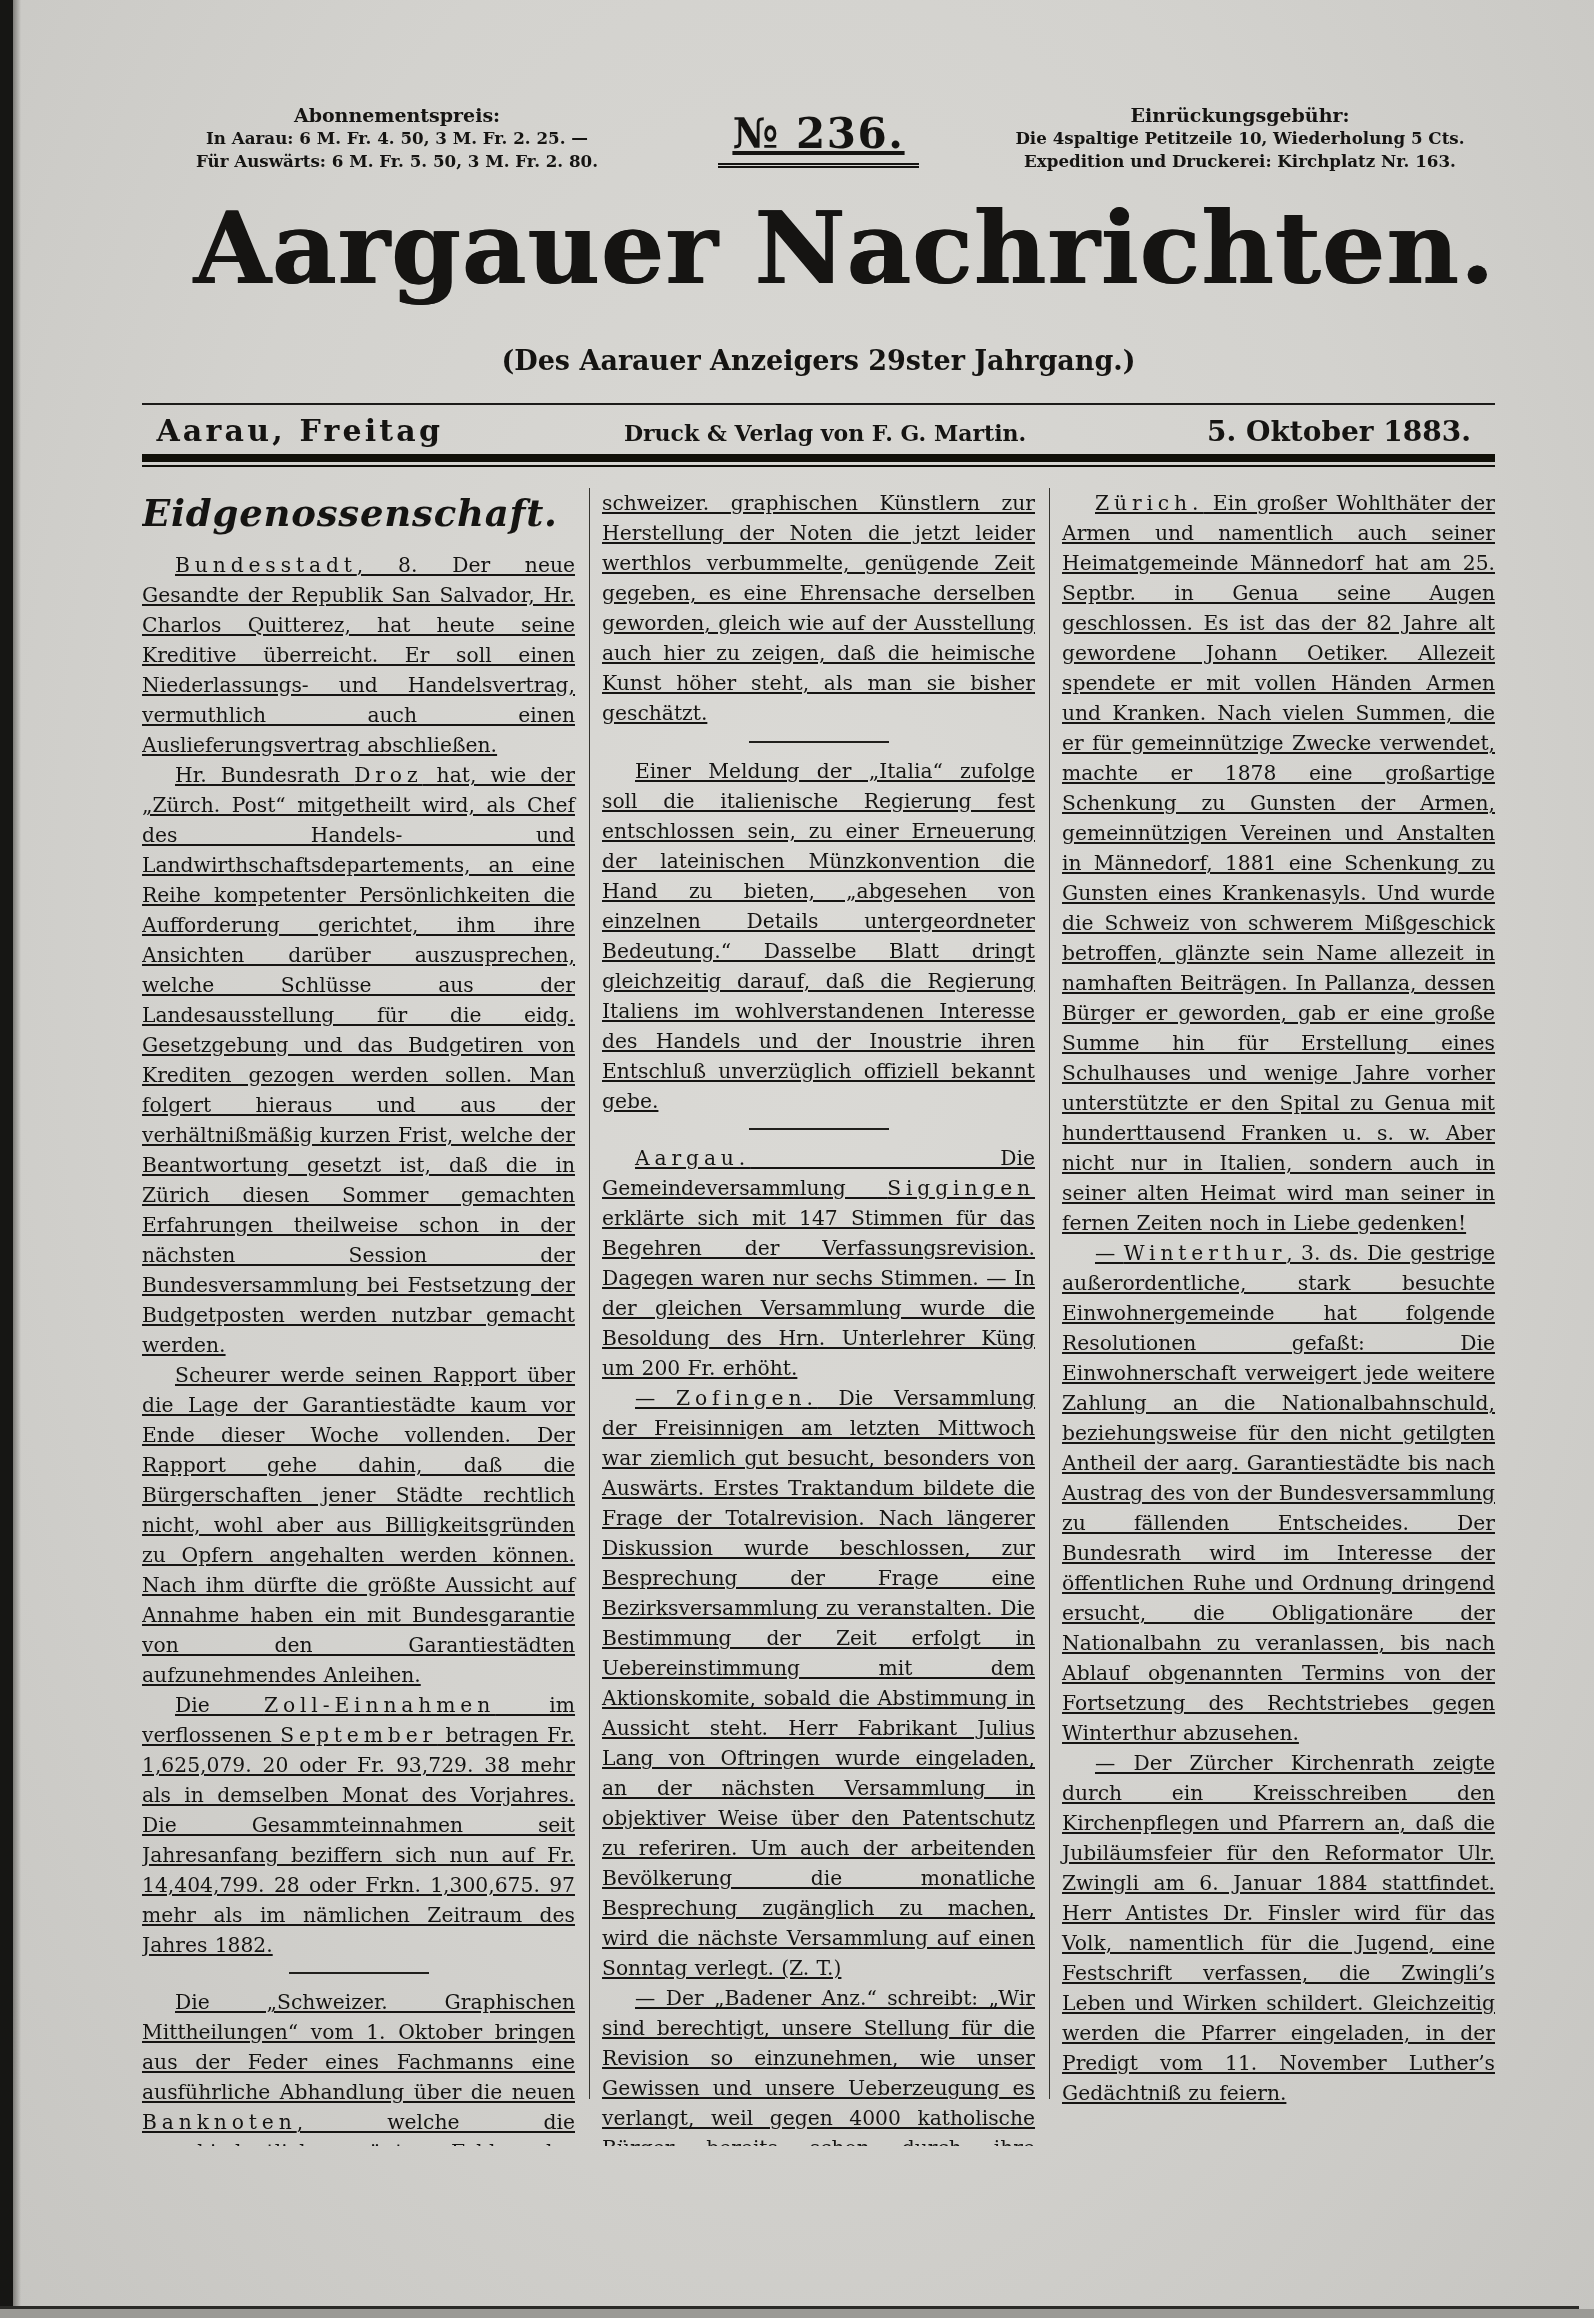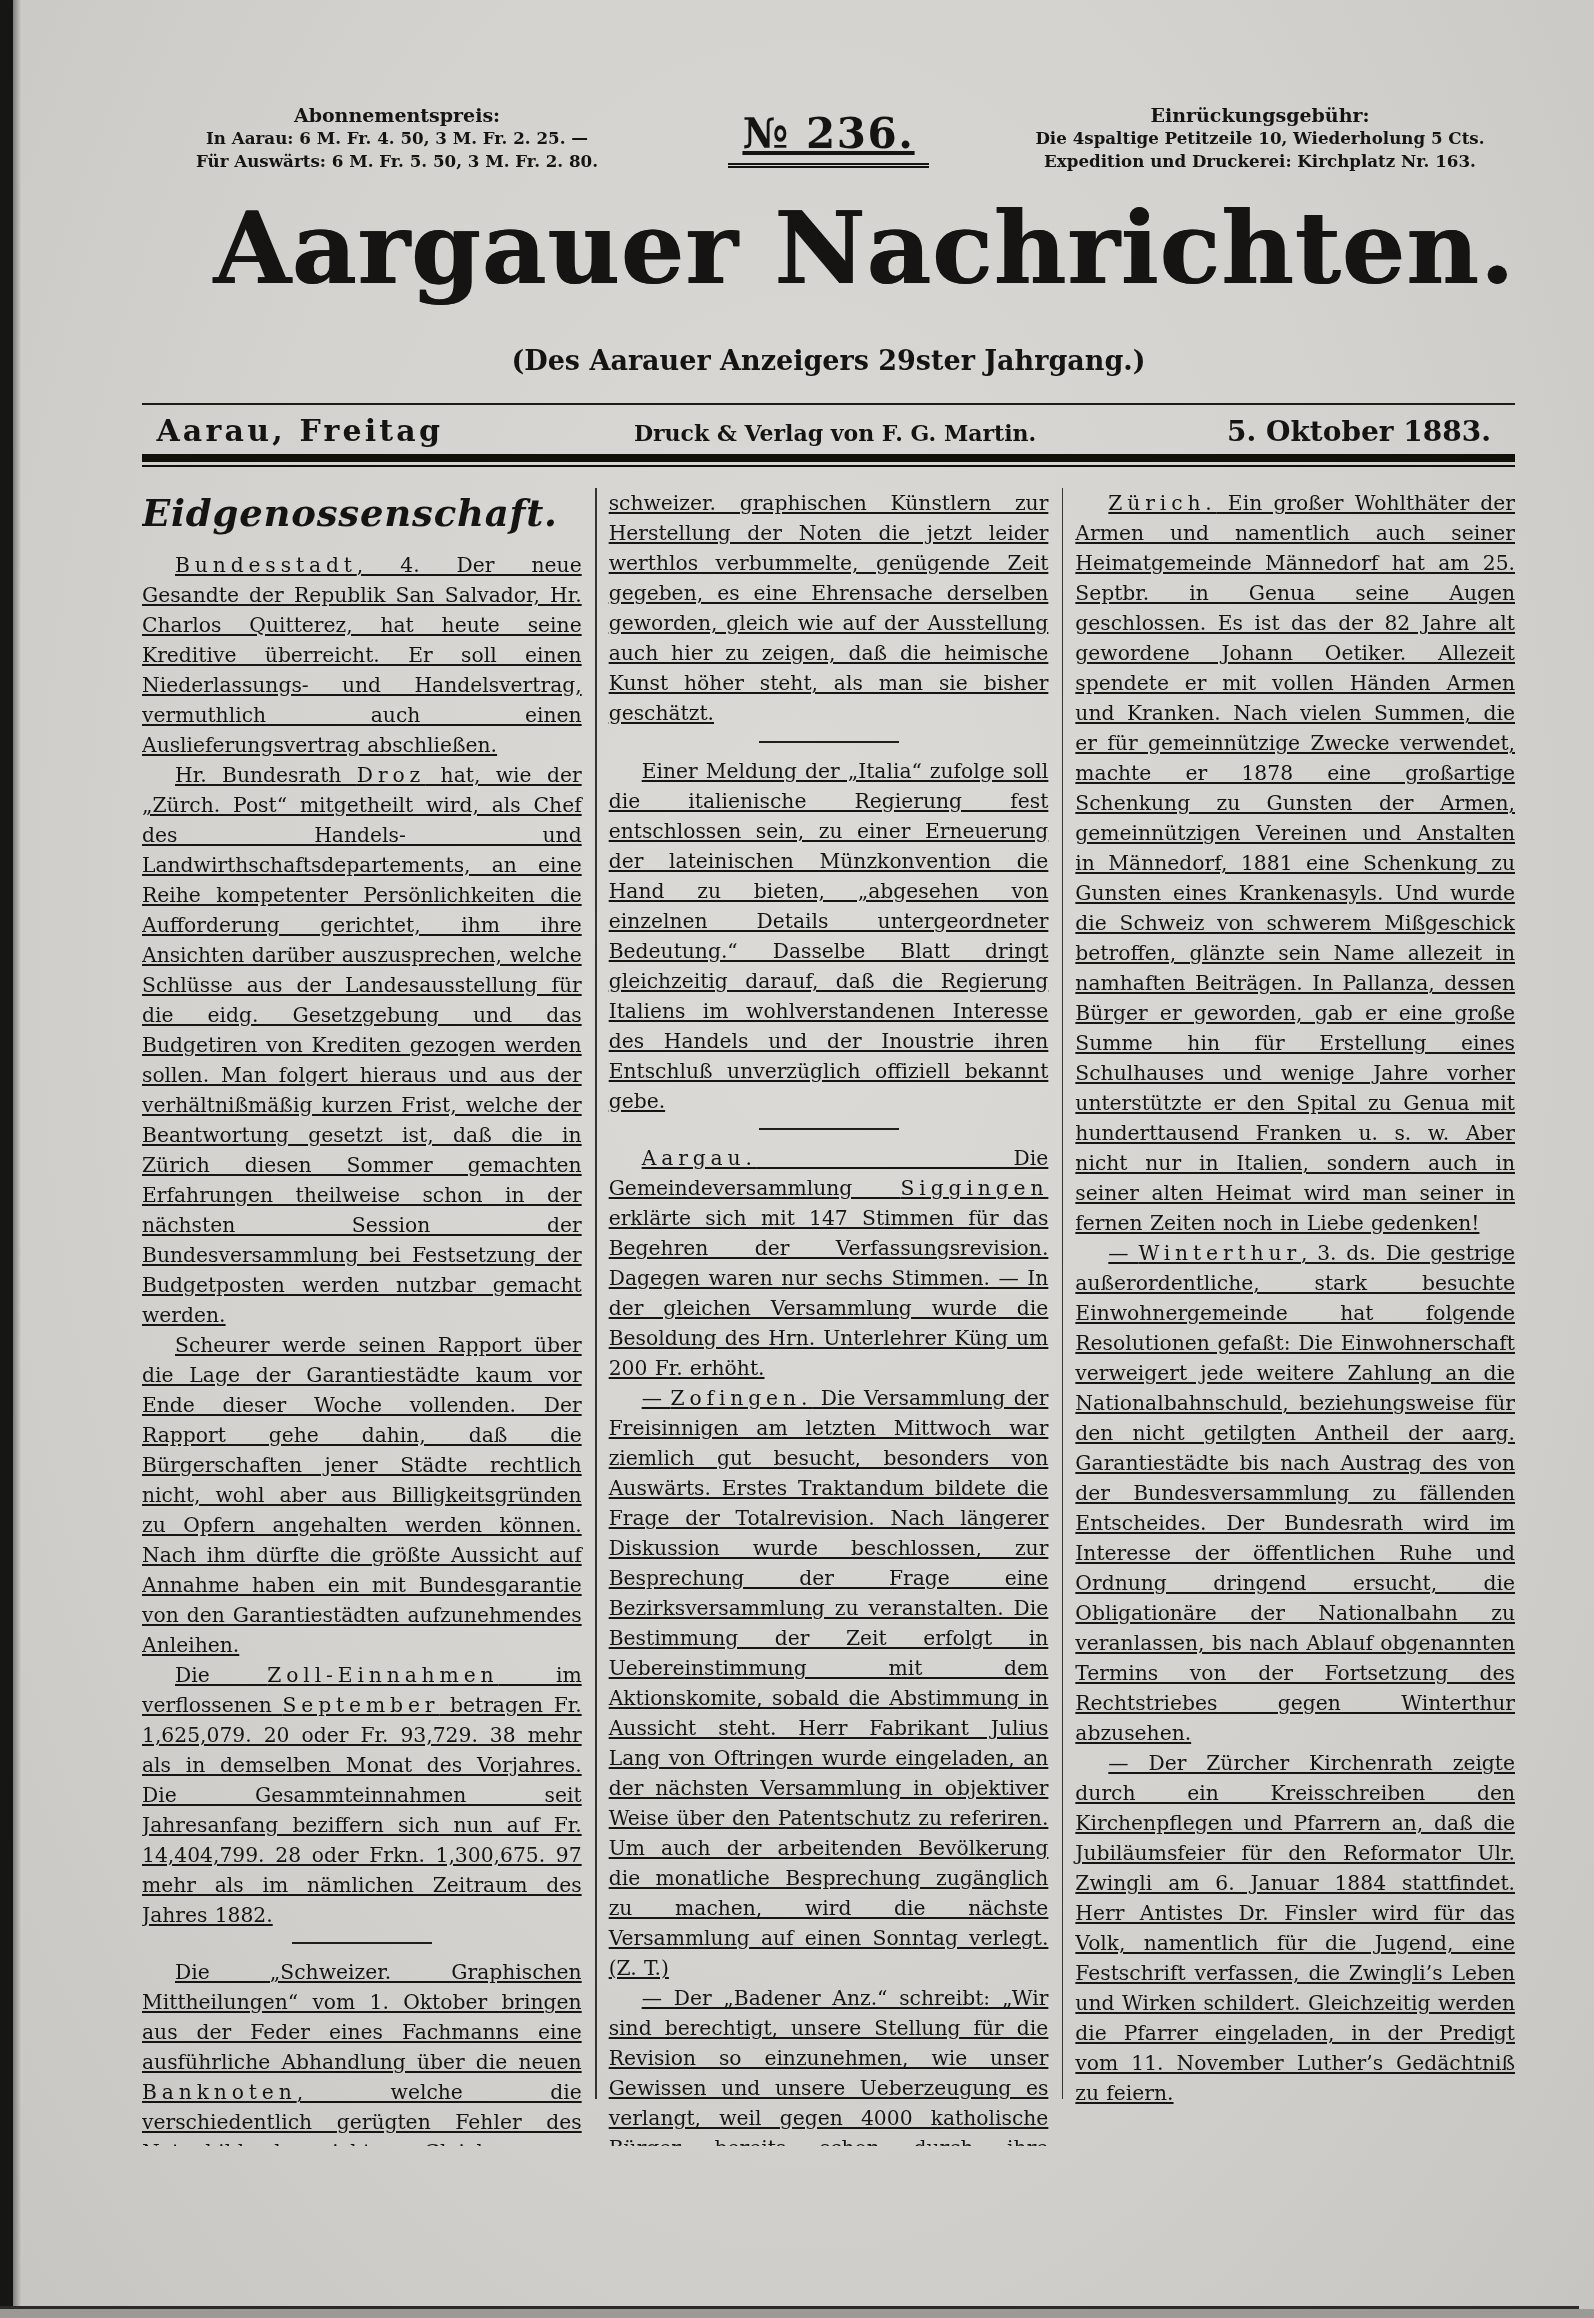--- a/index.html
+++ b/index.html
@@ -6,21 +6,21 @@
   .page{
     position:relative;
     width:1595px;height:2319px;
     margin:0 auto;
     background:#d3d2ce;
     background:radial-gradient(ellipse at 50% 40%, #dbdad6 0%, #d3d2ce 55%, #c6c5c1 100%);
     color:#151412;
     font-family:"DejaVu Serif","Liberation Serif",serif;
     overflow:hidden;
     box-sizing:border-box;
-    padding:104px 80px 0 142px;
+    padding:104px 100px 0 142px;
   }
   .edge-left{position:absolute;left:0;top:0;width:12.8px;height:2319px;background:#16161412;background:#161614;}
   .edge-left-soft{position:absolute;left:12.8px;top:0;width:8px;height:2319px;background:linear-gradient(90deg,#7f7e7a,transparent);}
   .edge-bottom{position:absolute;left:0;bottom:9.6px;width:1579px;height:3.2px;background:#2a2a27;}
   .edge-bottom-soft{position:absolute;left:0;bottom:0;width:1595px;height:9.6px;background:#9b9a96;}
 
   
   .topbar{display:flex;justify-content:space-between;align-items:flex-start;}
   .headbox{width:510px;text-align:center;font-size:16.7px;line-height:23px;font-weight:bold;}
   .headbox .hb-title{font-size:19px;}
@@ -101,21 +101,21 @@
     <span class="dl-left">Aarau, Freitag</span>
     <span class="dl-center">Druck &amp; Verlag von F. G. Martin.</span>
     <span class="dl-right">5. Oktober 1883.</span>
   </div>
 
   <div class="rule-thick"></div>
 
   <main class="columns">
     <section class="col">
         <h2 class="section-heading">Eidgenossenschaft.</h2>
-        <p class="para"><span class="sp">Bundesstadt</span><span>, 4.  Der neue Gesandte der Republik San Salvador, Hr. Charlos Quitterez, hat heute seine Kreditive überreicht.  Er soll einen Niederlassungs- und Handelsvertrag, vermuthlich auch einen Auslieferungsvertrag abschließen.</span></p>
+        <p class="para"><span class="sp">Bundesstadt</span><span>, 8.  Der neue Gesandte der Republik San Salvador, Hr. Charlos Quitterez, hat heute seine Kreditive überreicht.  Er soll einen Niederlassungs- und Handelsvertrag, vermuthlich auch einen Auslieferungsvertrag abschließen.</span></p>
         <p class="para"><span>Hr. Bundesrath </span><span class="sp">Droz</span><span> hat, wie der „Zürch. Post“ mitgetheilt wird, als Chef des Handels- und Landwirthschaftsdepartements, an eine Reihe kompetenter Persönlichkeiten die Aufforderung gerichtet, ihm ihre Ansichten darüber auszusprechen, welche Schlüsse aus der Landesausstellung für die eidg. Gesetzgebung und das Budgetiren von Krediten gezogen werden sollen.  Man folgert hieraus und aus der verhältnißmäßig kurzen Frist, welche der Beantwortung gesetzt ist, daß die in Zürich diesen Sommer gemachten Erfahrungen theilweise schon in der nächsten Session der Bundesversammlung bei Festsetzung der Budgetposten werden nutzbar gemacht werden.</span></p>
         <p class="para"><span>Scheurer werde seinen Rapport über die Lage der Garantiestädte kaum vor Ende dieser Woche vollenden.  Der Rapport gehe dahin, daß die Bürgerschaften jener Städte rechtlich nicht, wohl aber aus Billigkeitsgründen zu Opfern angehalten werden können.  Nach ihm dürfte die größte Aussicht auf Annahme haben ein mit Bundesgarantie von den Garantiestädten aufzunehmendes Anleihen.</span></p>
         <p class="para"><span>Die </span><span class="sp">Zoll-Einnahmen</span><span> im verflossenen </span><span class="sp">September</span><span> betragen Fr. 1,625,079. 20 oder Fr. 93,729. 38 mehr als in demselben Monat des Vorjahres.  Die Gesammteinnahmen seit Jahresanfang beziffern sich nun auf Fr. 14,404,799. 28 oder Frkn. 1,300,675. 97 mehr als im nämlichen Zeitraum des Jahres 1882.</span></p>
         <div class="divider"></div>
         <p class="para"><span>Die „Schweizer. Graphischen Mittheilungen“ vom 1. Oktober bringen aus der Feder eines Fachmanns eine ausführliche Abhandlung über die neuen </span><span class="sp">Banknoten</span><span>, welche die verschiedentlich gerügten Fehler des Notenbildes bespricht. — „Gleichsam zum Hohne“, sagt das Blatt, „prangt auf jeder schweizerischen Banknote der Name eines Londoner Drukkers.“ — Nachdem der Artikel nun alle einzelnen Mängel der Londoner, wie auch der Schweizer Arbeit, besprochen, unter denen wir die s. Z. von uns selbst gemachten Ausstellungen der Ungleichheit der Färbung ebenfalls angeführt fanden — resümirt das Blatt, daß es den Eindruck mache, als ob man in London mit viel zu wenig Sorgfalt gedruckt und die gedruckten Exemplare ganz und gar nicht erlesen hätte, um gefehlte Stücke auszuschließen.  Das Facit sei, daß im Großen und Ganzen nicht diejenige Sorgfalt bei der Ausführung verwendet worden, welche andere Staaten für ihre Noten verwenden.  Das Beste an der Note sei das Wasserzeichen, das ist aber so stark mit Druck bedeckt worden, daß man es beinahe nicht mehr sehen kann.</span></p>
       </section>
     <div class="col-gap"></div>
     <section class="col">
         <p class="para cont"><span>schweizer. graphischen Künstlern zur Herstellung der Noten die jetzt leider werthlos verbummelte, genügende Zeit gegeben, es eine Ehrensache derselben geworden, gleich wie auf der Ausstellung auch hier zu zeigen, daß die heimische Kunst höher steht, als man sie bisher geschätzt.</span></p>
         <div class="divider"></div>

